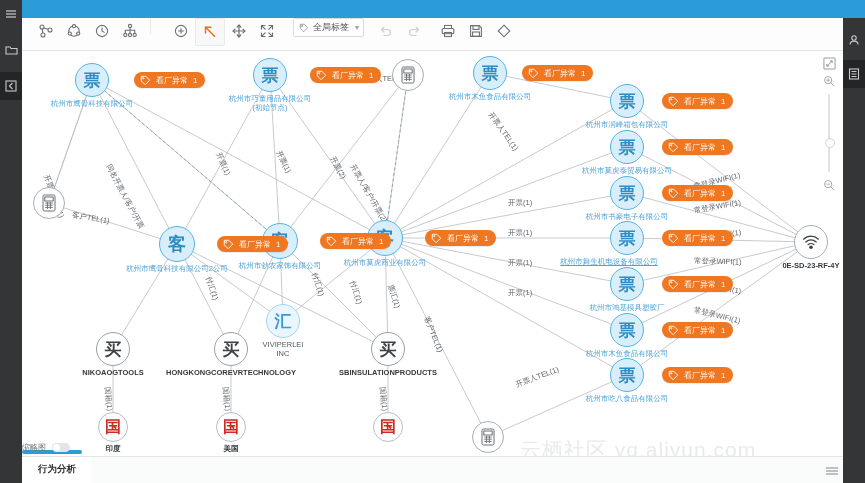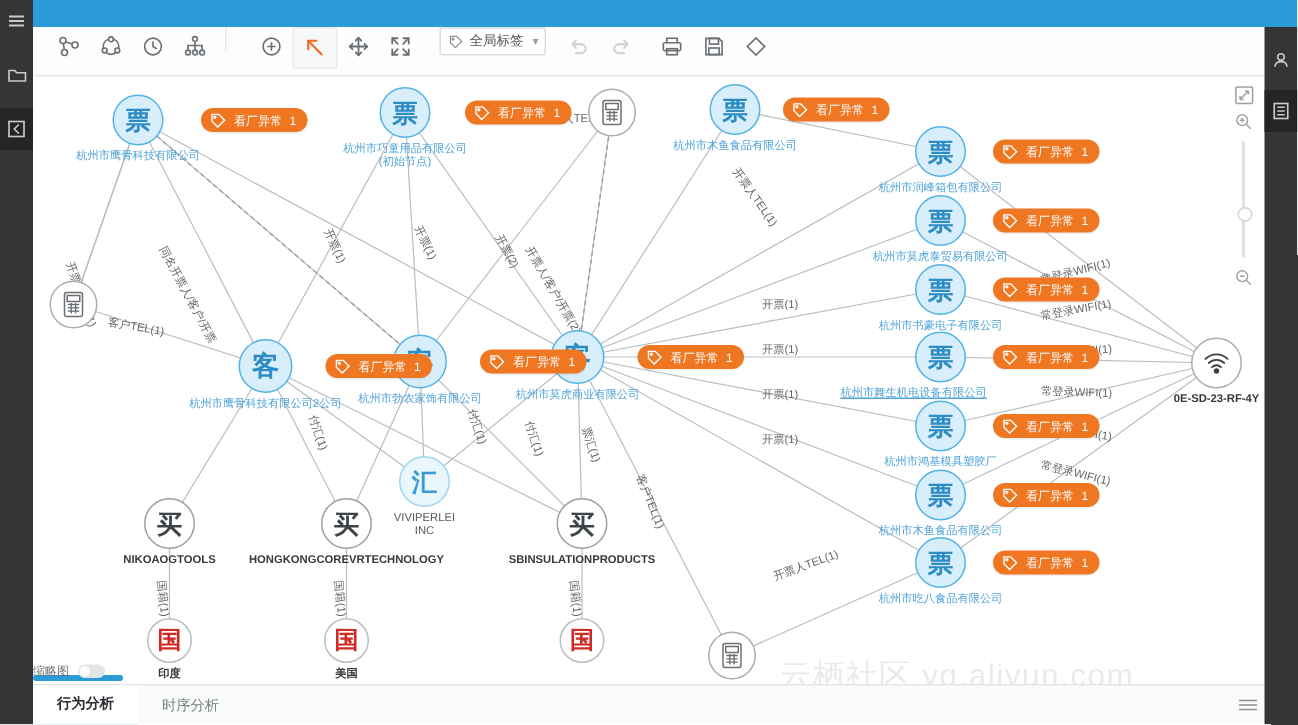--- a/index.html
+++ b/index.html
@@ -739,21 +739,20 @@
     <span>缩略图</span>
     <span class="switch"></span>
   </div>
 
   <div class="hscroll">
       <i></i>
     </div>
 
   <div class="bottombar">
     <div class="btab active">行为分析</div>
-    <div class="btab">时序分析</div>
   </div>
   <div class="hamburger-br">
     <svg width="14" height="10" viewBox="0 0 14 10">
         <g stroke="currentColor" stroke-width="1.1">
       <line x1="1" y1="2" x2="13" y2="2"></line>
           <line x1="1" y1="5" x2="13" y2="5"></line>
           <line x1="1" y1="8" x2="13" y2="8"></line>
         </g>
       </svg>
   </div>

